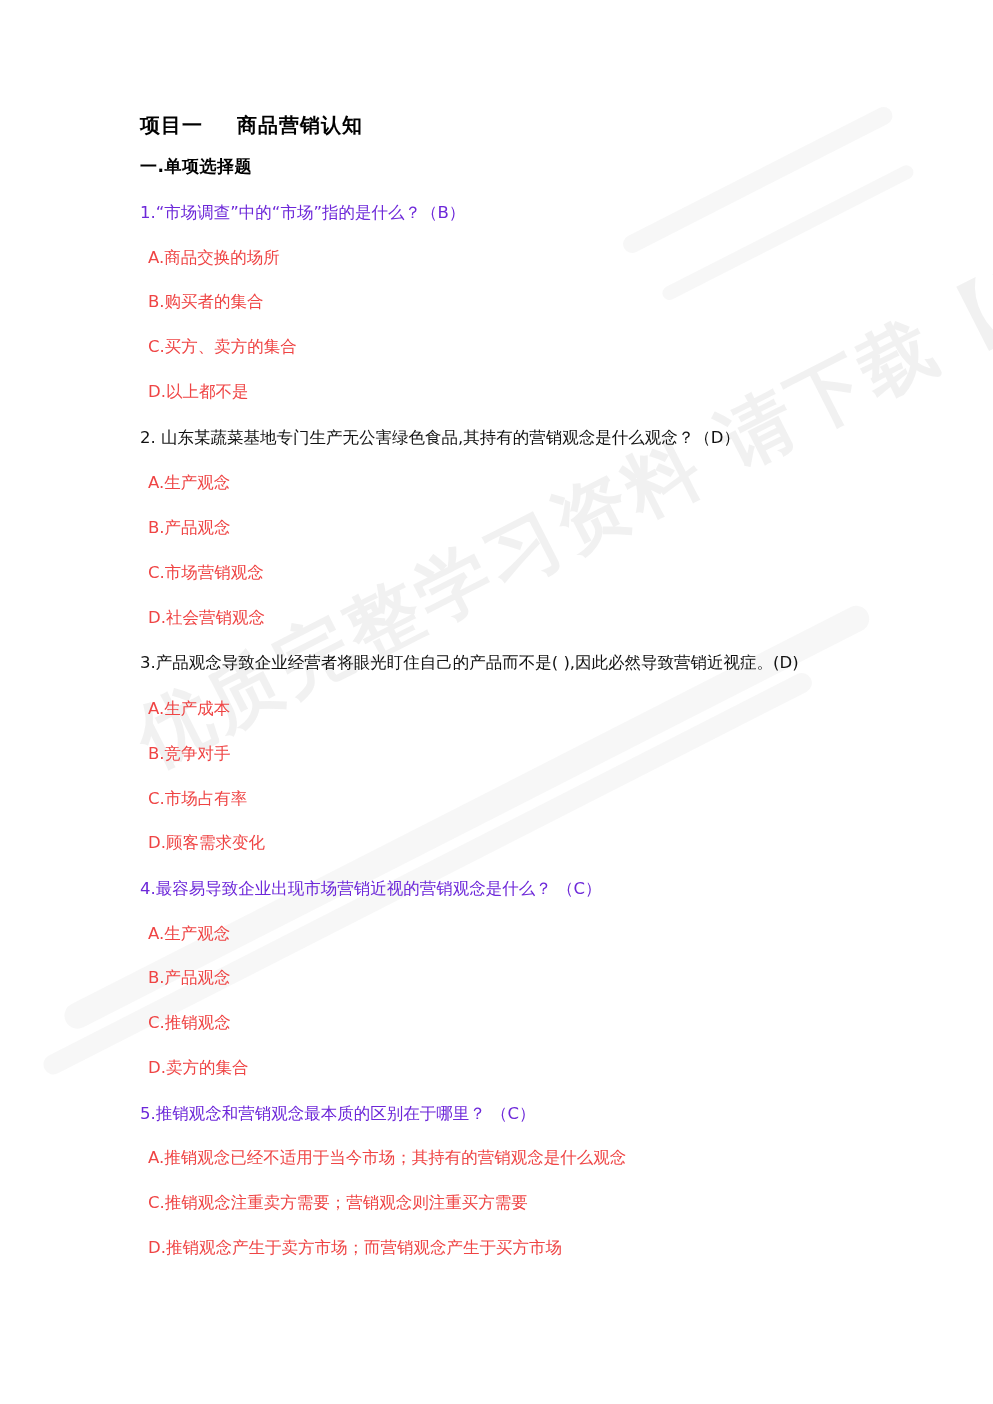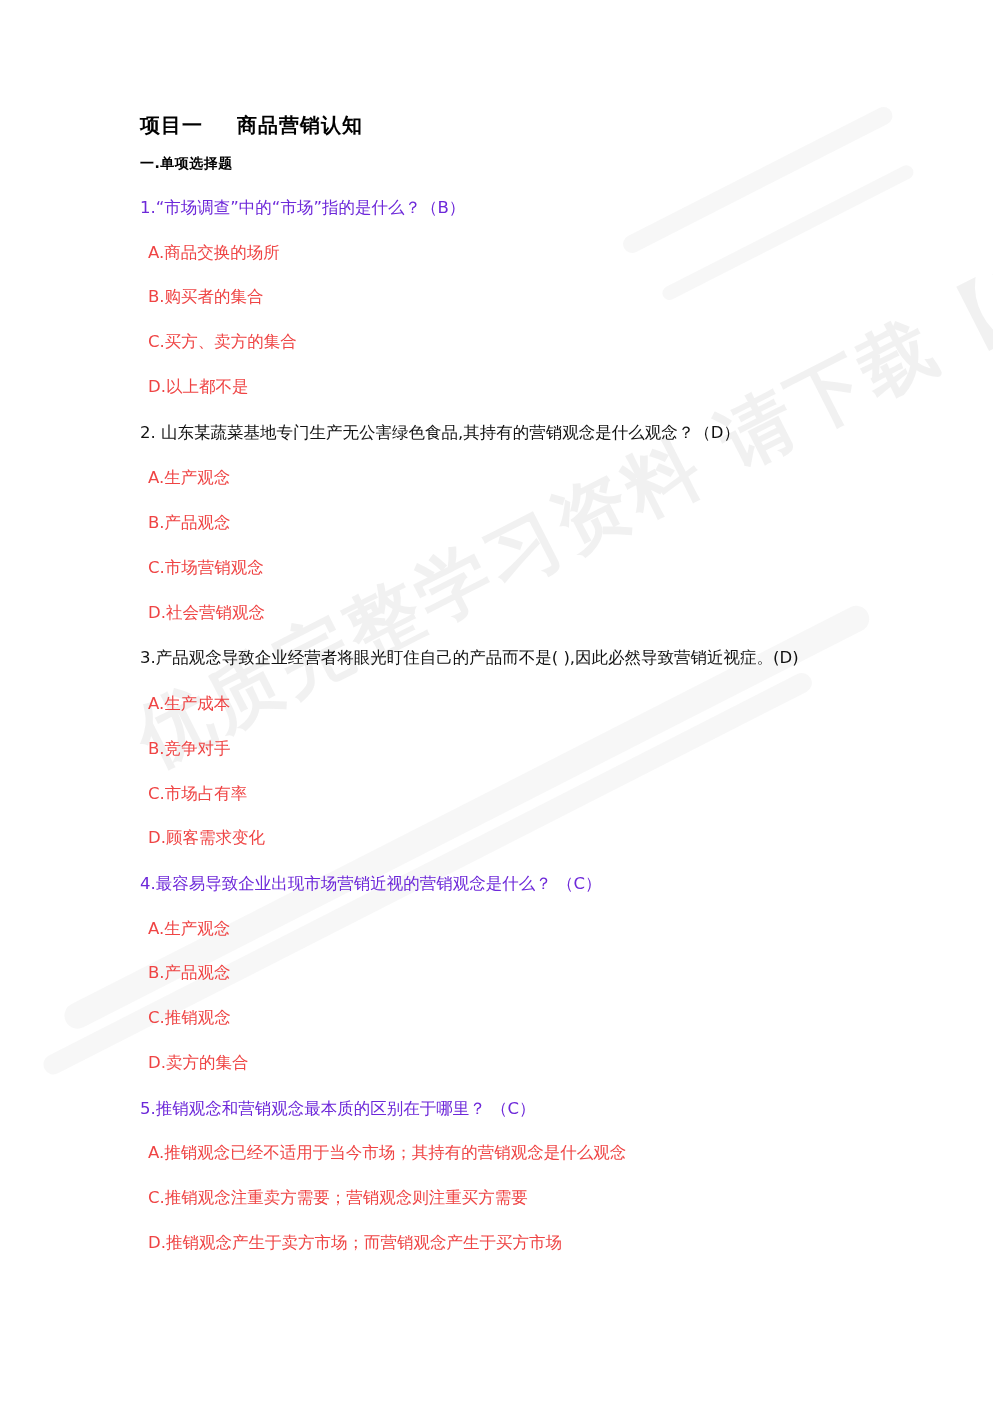--- a/index.html
+++ b/index.html
@@ -58,21 +58,21 @@
     font-weight: bold;
     color: #000;
     margin: 0 0 16px 0;
     letter-spacing: 1px;
   }
   .doc-title .gap {
     display: inline-block;
     width: 34px;
   }
   .section-title {
-    font-size: 14px;
+    font-size: 17px;
     font-weight: bold;
     color: #000;
     margin: 0 0 22px 0;
     letter-spacing: 0.5px;
   }
   .q {
     font-size: 16.5px;
     color: #6d28d9;
     line-height: 1.55;
     margin: 0 0 20px 0;

